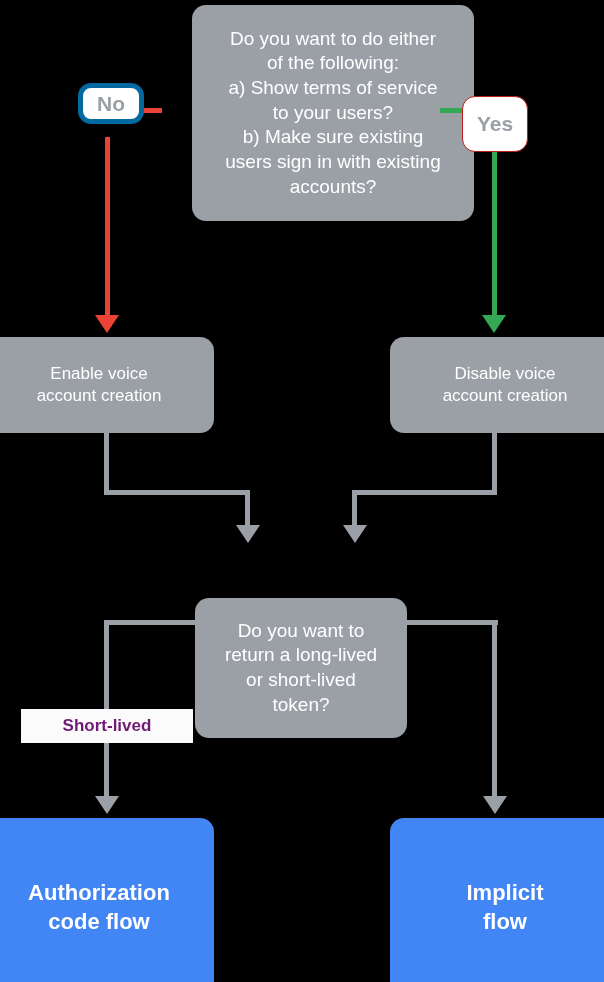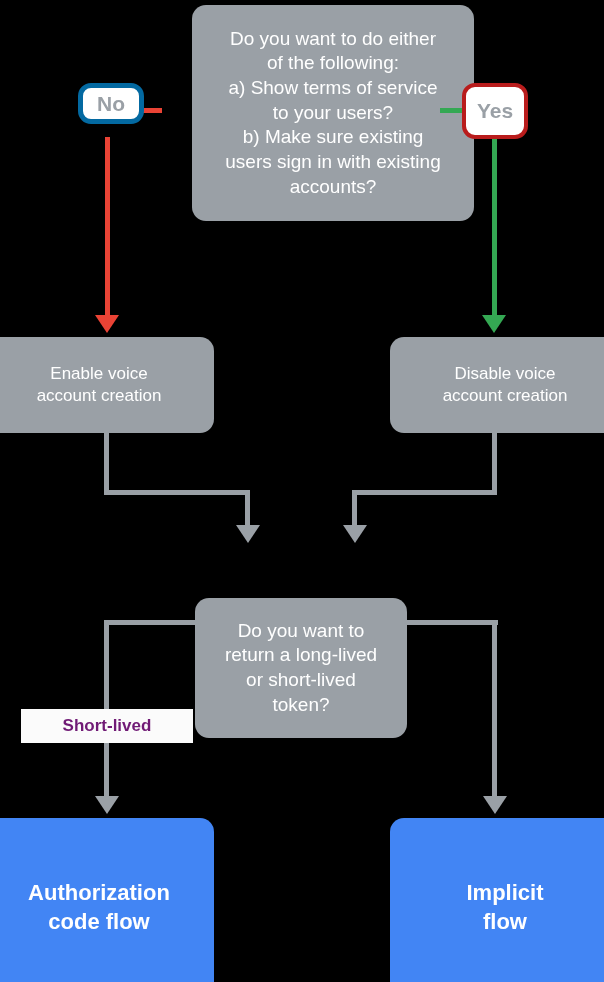--- a/index.html
+++ b/index.html
@@ -107,24 +107,24 @@
   }
   #badge-no {
     left: 78px;
     top: 83px;
     width: 66px;
     height: 41px;
     border: 5px solid #0369a1;
   }
   #badge-yes {
     left: 462px;
-    top: 83px;
+    top: 96px;
     width: 66px;
     height: 56px;
-    border: 4px solid #b91c1c;
+    border: 1px solid #b91c1c;
   }
 
   
   .edge-label {
     position: absolute;
     box-sizing: border-box;
     display: flex;
     align-items: center;
     justify-content: center;
     background: #fbfbfb;

